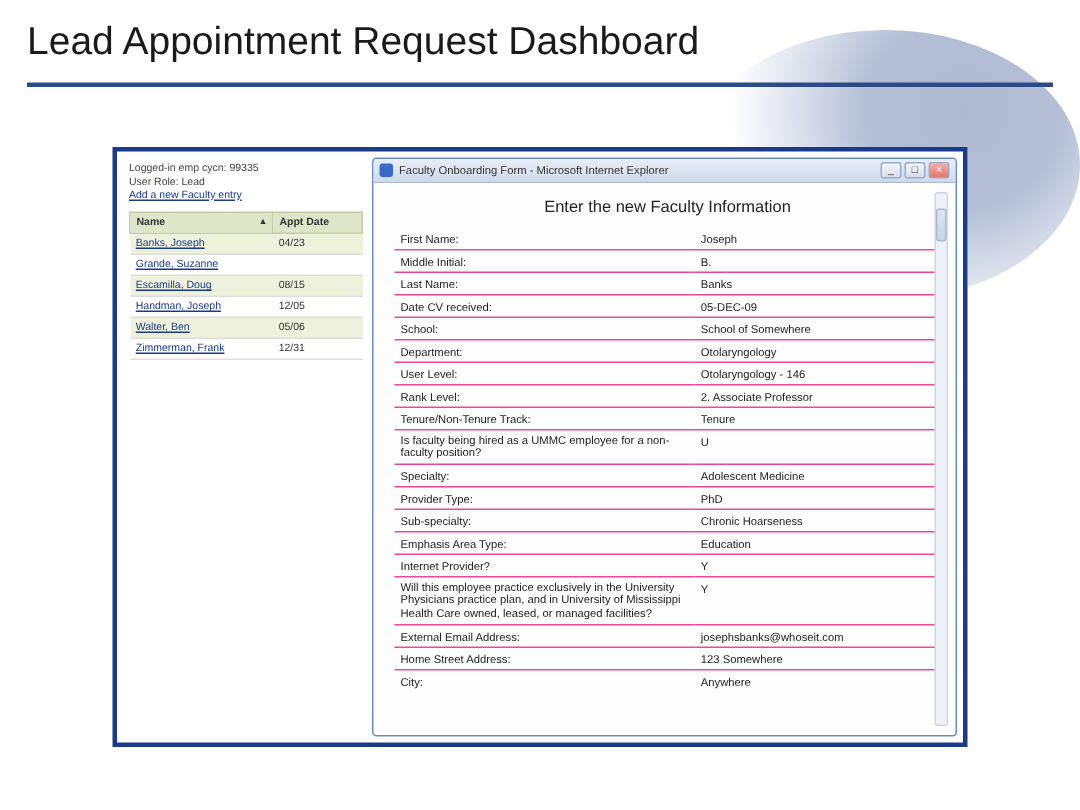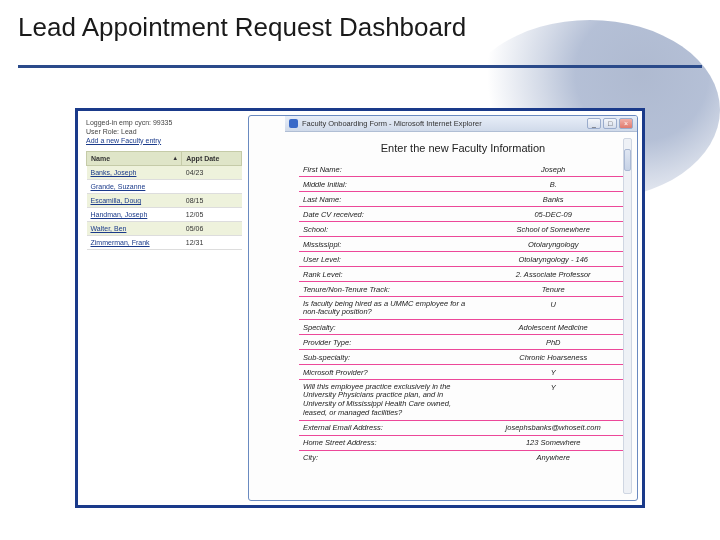--- a/index.html
+++ b/index.html
@@ -14,21 +14,21 @@
     width: 260px; height: 180px;
     background: radial-gradient(circle at 70% 30%, #1a3a7a 0%, #2a4a8a 30%, rgba(42,74,138,0.6) 45%, rgba(255,255,255,0) 70%);
     opacity: 0.35;
     border-radius: 50%;
     z-index: 0;
   }
   .slide-title {
     position: relative;
     font-size: 26px;
     color: #1a1a1a;
-    padding: 12px 0 22px 18px;
+    padding: 12px 0 12px 18px;
     z-index: 2;
     font-weight: 400;
   }
   .title-rule {
     position: relative;
     height: 3px;
     background: #2a4a8a;
     margin: 0 18px 0 18px;
     z-index: 2;
   }
@@ -77,21 +77,20 @@
   
   .ie-window {
     flex: 1;
     border: 1px solid #6a8ac0;
     border-radius: 3px;
     background: #fdfdfd;
     margin: 4px 4px 4px 0;
     display: flex;
     flex-direction: column;
     overflow: hidden;
-    padding-left: 36px;
   }
   .ie-titlebar {
     background: linear-gradient(#e8eef8,#d0daea);
     height: 16px;
     display: flex;
     align-items: center;
     padding: 0 4px;
     font-size: 7.5px;
     color: #333;
     border-bottom: 1px solid #b0bed4;
@@ -108,31 +107,31 @@
   }
   .wbtn.close { background: linear-gradient(#f2b0a8,#e07a6e); color: #fff; }
   .ie-body { flex: 1; overflow: hidden; padding: 6px 10px 6px 14px; }
   .ie-heading {
     text-align: center;
     font-weight: normal;
     font-size: 11px;
     color: #222;
     padding: 4px 0 8px 0;
   }
-  .form-table { width: 100%; border-collapse: collapse; font-style: italic; }
+  .form-table { width: 100%; border-collapse: collapse; }
   .form-table td {
     font-size: 7.5px;
     color: #222;
     padding: 2.5px 4px;
     border-top: 1px solid #ec4899;
     vertical-align: top;
   }
   .form-table tr:first-child td { border-top: none; }
   .form-table td.lab { width: 55%; }
-  .form-table td.val { width: 45%; text-align: center; }
+  .form-table td.val { width: 45%; }
   .multiline { line-height: 1.15; margin-top: 29px; }
   .ie-scroll {
     position: absolute;
     right: 5px; top: 22px; bottom: 6px;
     width: 9px;
     background: #eef1f6;
     border: 1px solid #cfd6e2;
     border-radius: 2px;
   }
   .ie-scroll .thumb {
@@ -222,21 +221,21 @@
               </tr>
               <tr>
                 <td class="lab">Date CV received:</td>
                 <td class="val">05-DEC-09</td>
               </tr>
               <tr>
                 <td class="lab">School:</td>
                 <td class="val">School of Somewhere</td>
               </tr>
               <tr>
-                <td class="lab">Mississippi:</td>
+                <td class="lab">Department:</td>
                 <td class="val">Otolaryngology</td>
               </tr>
               <tr>
                 <td class="lab">User Level:</td>
                 <td class="val">Otolaryngology - 146</td>
               </tr>
               <tr>
                 <td class="lab">Rank Level:</td>
                 <td class="val">2. Associate Professor</td>
               </tr>
@@ -254,21 +253,25 @@
               </tr>
               <tr>
                 <td class="lab">Provider Type:</td>
                 <td class="val">PhD</td>
               </tr>
               <tr>
                 <td class="lab">Sub-specialty:</td>
                 <td class="val">Chronic Hoarseness</td>
               </tr>
               <tr>
-                <td class="lab">Microsoft Provider?</td>
+                <td class="lab">Emphasis Area Type:</td>
+                <td class="val">Education</td>
+              </tr>
+              <tr>
+                <td class="lab">Internet Provider?</td>
                 <td class="val">Y</td>
               </tr>
               <tr>
                 <td class="lab multiline">Will this employee practice exclusively in the University Physicians practice plan, and in University of Mississippi Health Care owned, leased, or managed facilities?</td>
                 <td class="val">Y</td>
               </tr>
               <tr>
                 <td class="lab">External Email Address:</td>
                 <td class="val">josephsbanks@whoseit.com</td>
               </tr>

